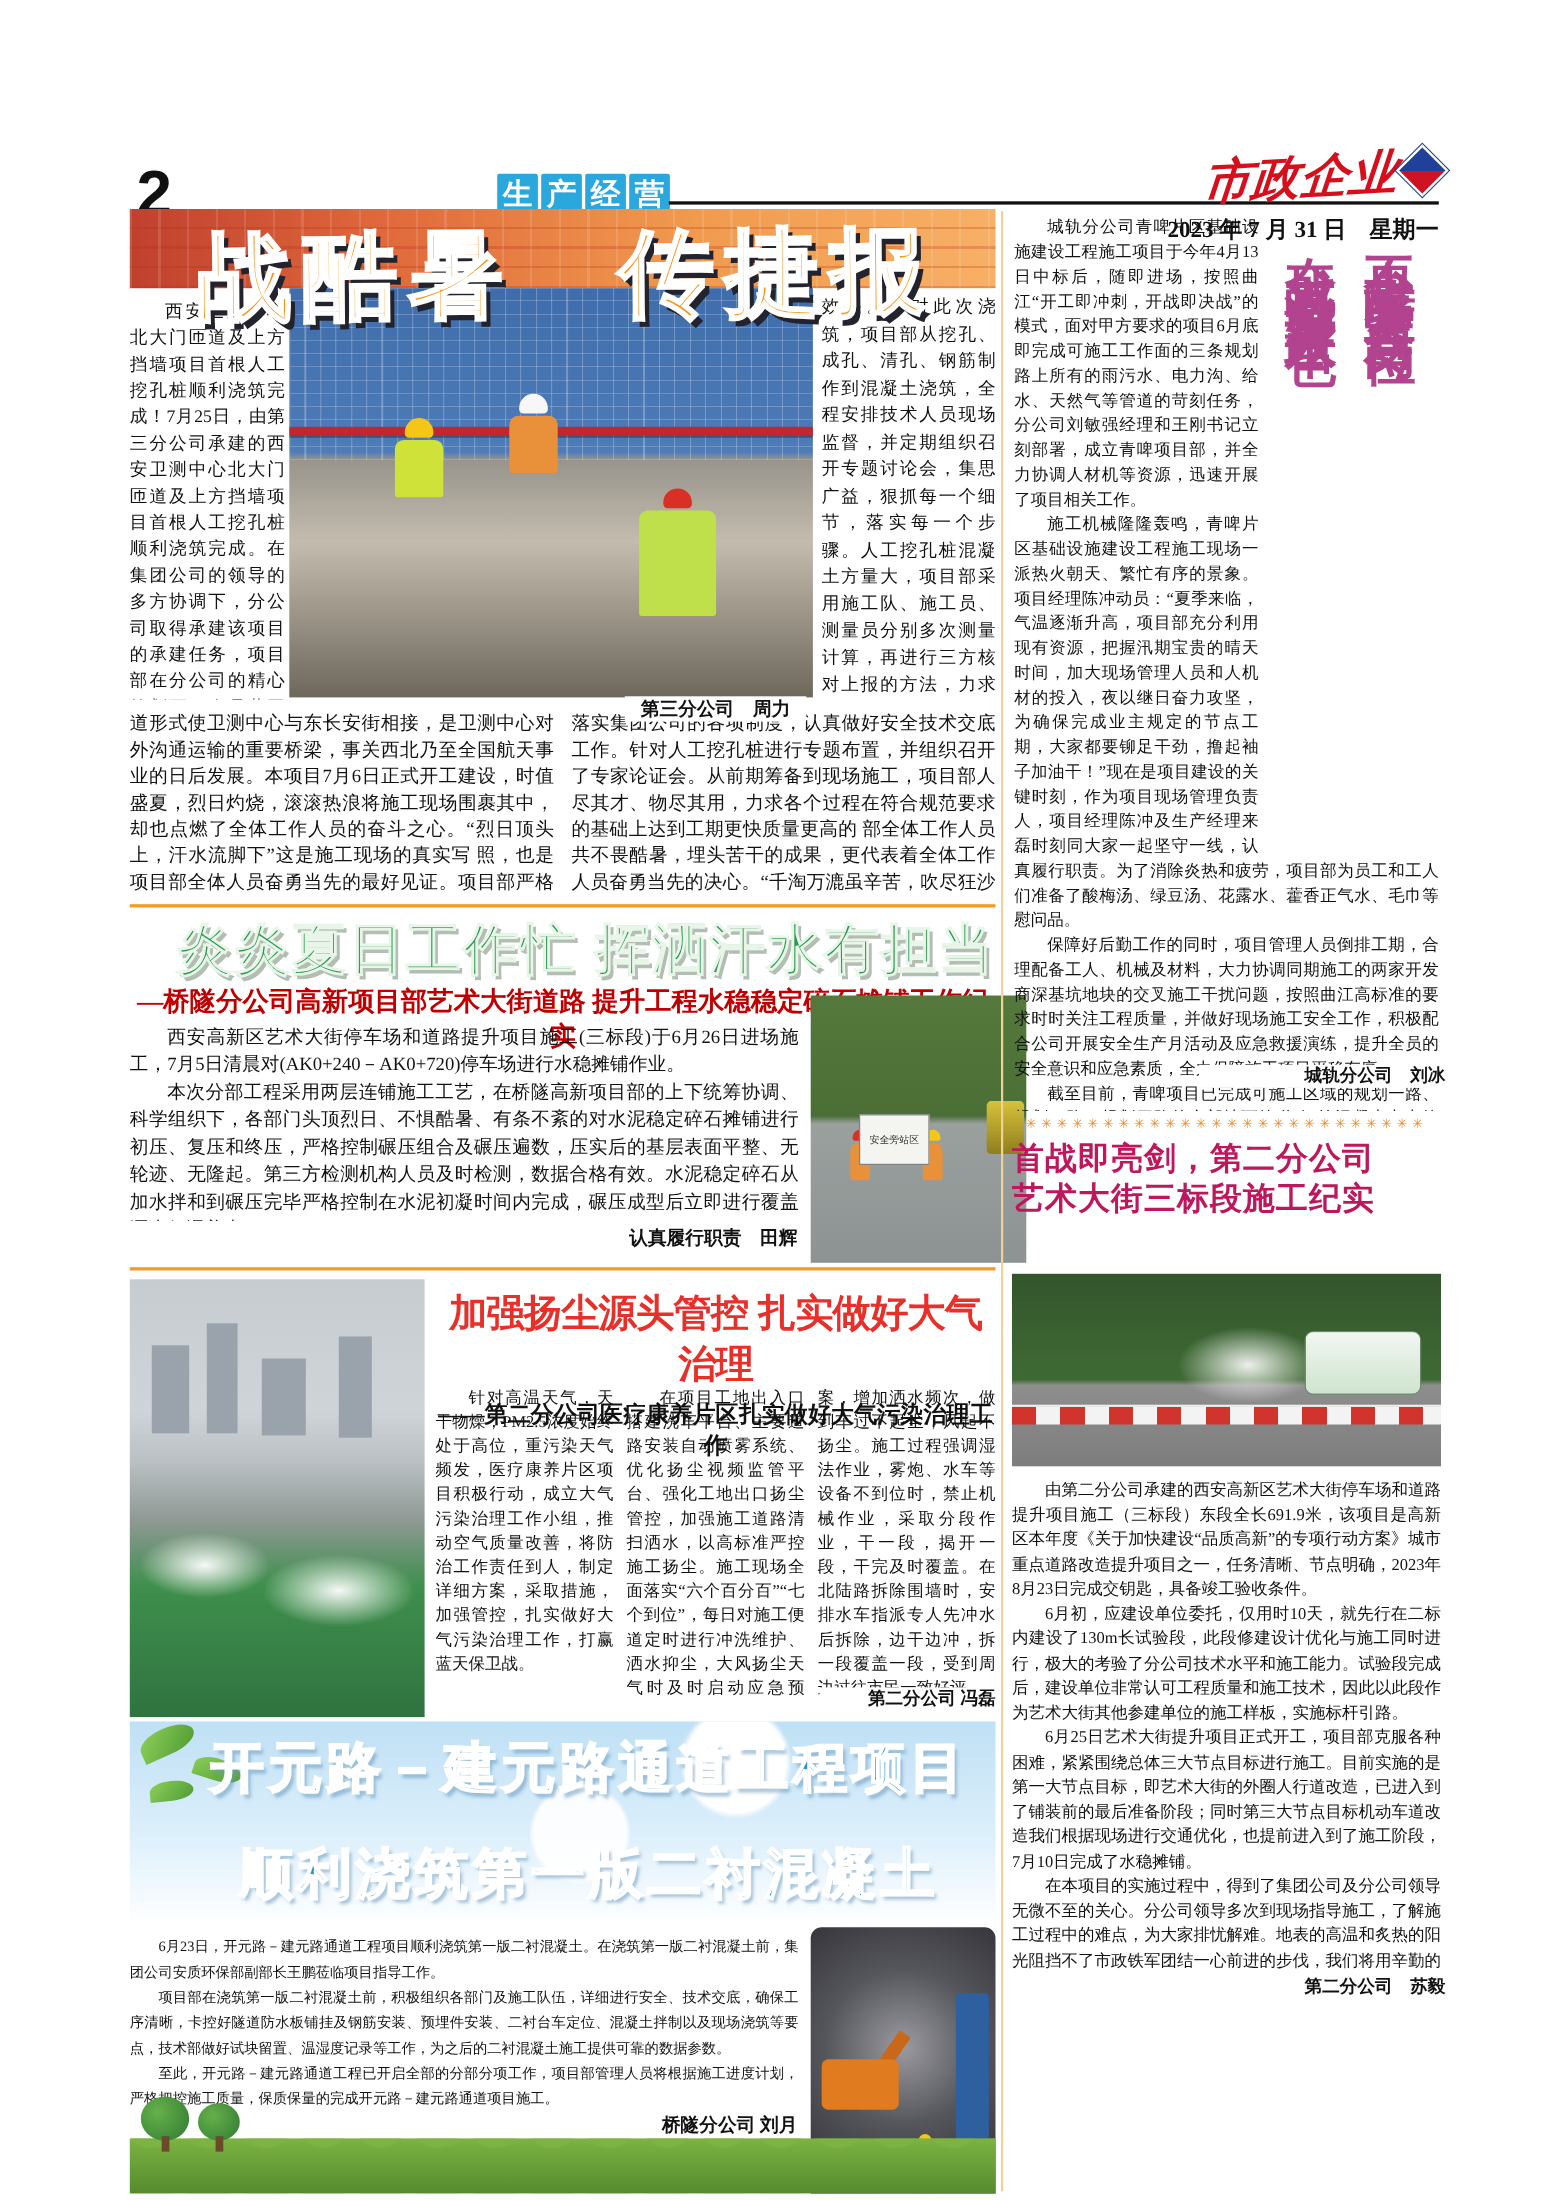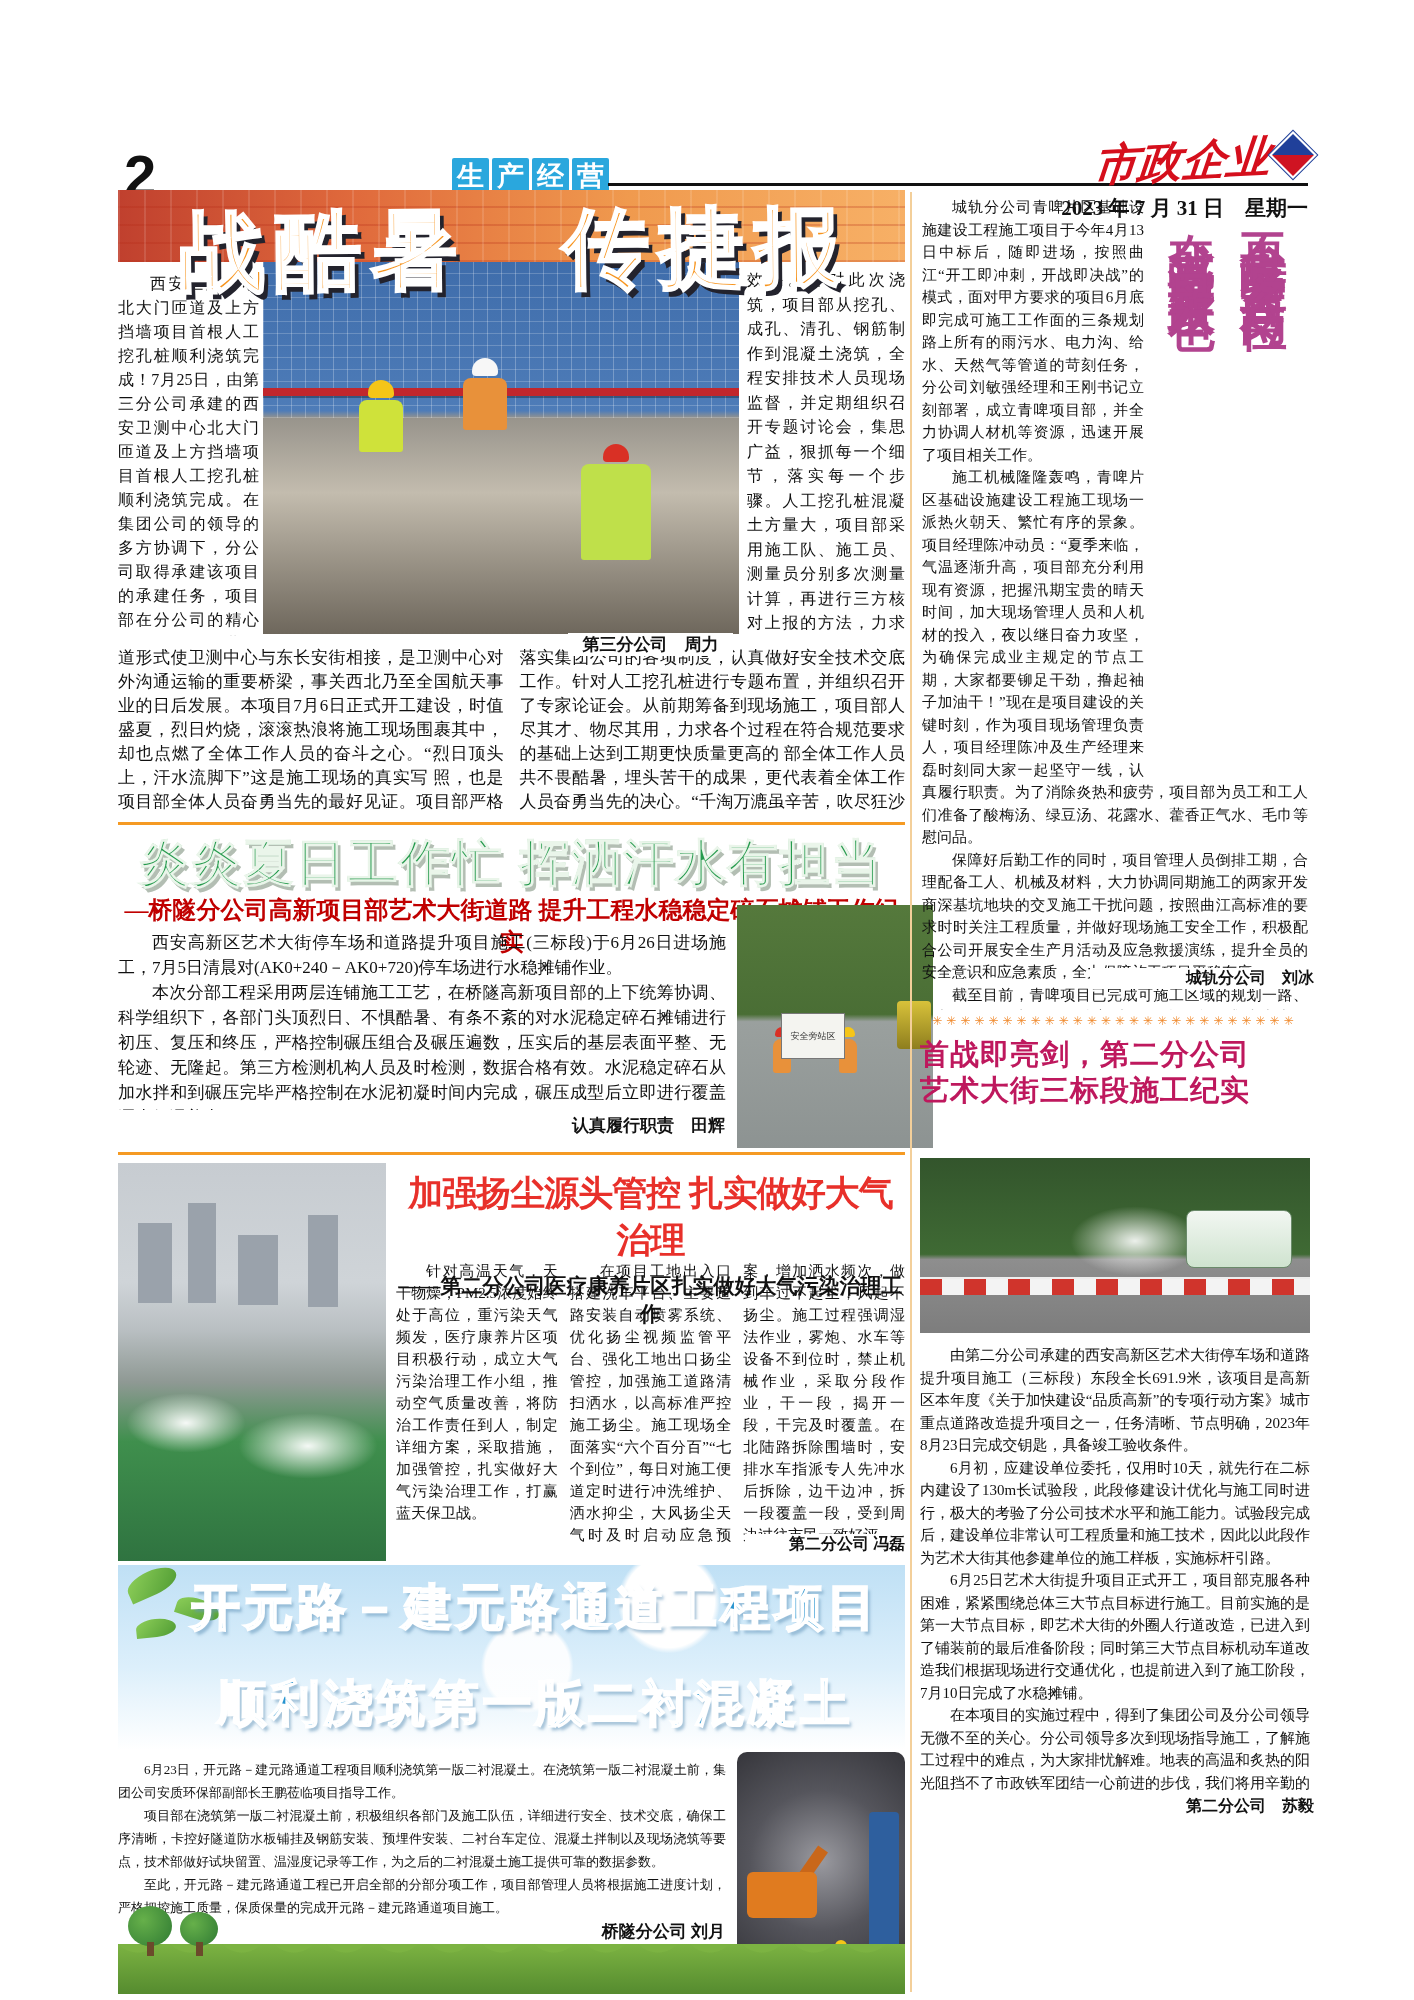--- a/index.html
+++ b/index.html
@@ -57,21 +57,21 @@
   .ph4{left:920px;top:1158px;width:390px;height:175px;background:linear-gradient(180deg,#33552c 0,#3f6a34 55%,#8e8e8e 58%,#7d7d7d 100%);}
   .ph4 .truck{position:absolute;right:18px;top:52px;width:104px;height:56px;background:linear-gradient(180deg,#f2f7f2,#cfe3cf);border-radius:8px;border:1px solid #6a8a6a;}
   .ph4 .barrier{position:absolute;bottom:38px;left:0;width:100%;height:16px;
         background:repeating-linear-gradient(90deg,#d0342c 0 22px,#f3f3f3 22px 44px);border-top:2px solid #eee;}
   .ph4 .mist{position:absolute;border-radius:50%;background:radial-gradient(rgba(255,255,255,.9),rgba(255,255,255,0) 70%);}
   .ph5{left:737px;top:1752px;width:168px;height:242px;background:radial-gradient(circle at 50% 45%,#9a9aa0 0,#55555c 45%,#2c2c31 100%);border-radius:10px 10px 0 0;}
   .ph5 .excav{position:absolute;left:10px;top:120px;width:70px;height:46px;background:#e07b1f;border-radius:6px;}
   .ph5 .arm{position:absolute;left:64px;top:92px;width:12px;height:56px;background:#c9671a;transform:rotate(35deg);}
   .ph5 .rig{position:absolute;right:6px;top:60px;width:30px;height:150px;background:#2e5f9e;border-radius:4px;}
   
-  .a3title{left:118px;top:830px;width:787px;text-align:center;font-family:"Liberation Sans",sans-serif;
+  .a3title{left:118px;top:830px;width:787px;text-align:right;font-family:"Liberation Sans",sans-serif;
         font-weight:900;font-size:50px;letter-spacing:2px;color:#259a4d;text-shadow:3px 4px 0 #b3beb3;-webkit-text-stroke:1px #eaf5ea;}
   .a3sub{left:118px;top:894px;width:787px;text-align:center;font-size:24px;font-weight:bold;color:#c00000;}
   .a3body{left:118px;top:930px;width:608px;height:180px;font-size:17px;line-height:25px;overflow:hidden;}
   .a3byline{left:400px;top:1114px;width:325px;font-size:17px;}
   
   .a4title{left:396px;top:1170px;width:509px;text-align:center;font-family:"Liberation Sans",sans-serif;
         font-weight:900;font-size:35px;letter-spacing:-1px;color:#e8302a;}
   .a4sub{left:396px;top:1224px;width:509px;text-align:center;font-size:21px;font-weight:bold;margin-top:48px;}
   .a4body{left:396px;top:1260px;width:509px;height:300px;column-count:3;column-gap:12px;
         font-size:15px;line-height:22px;overflow:hidden;text-align:justify;}

